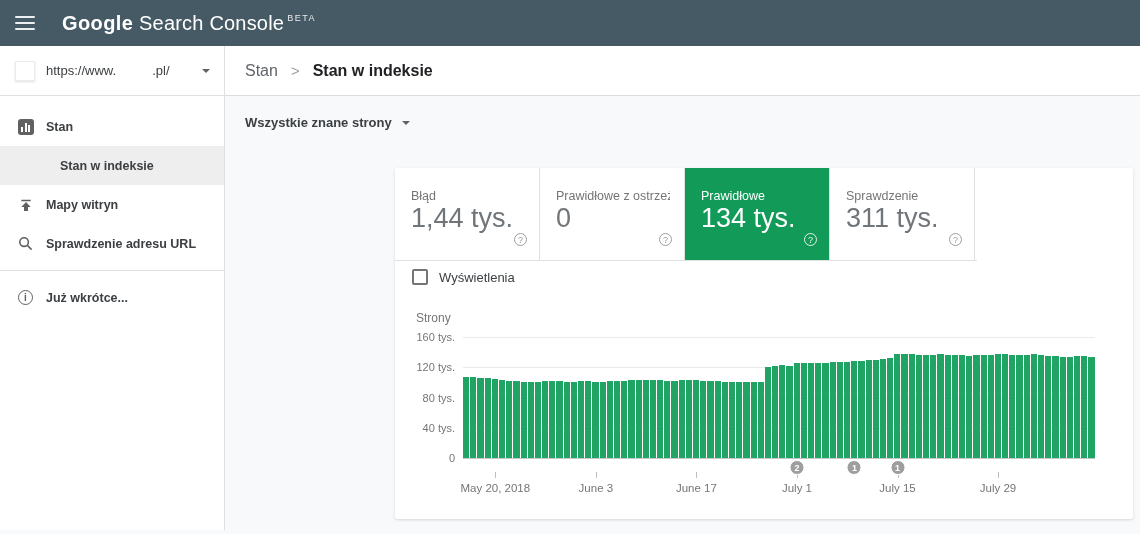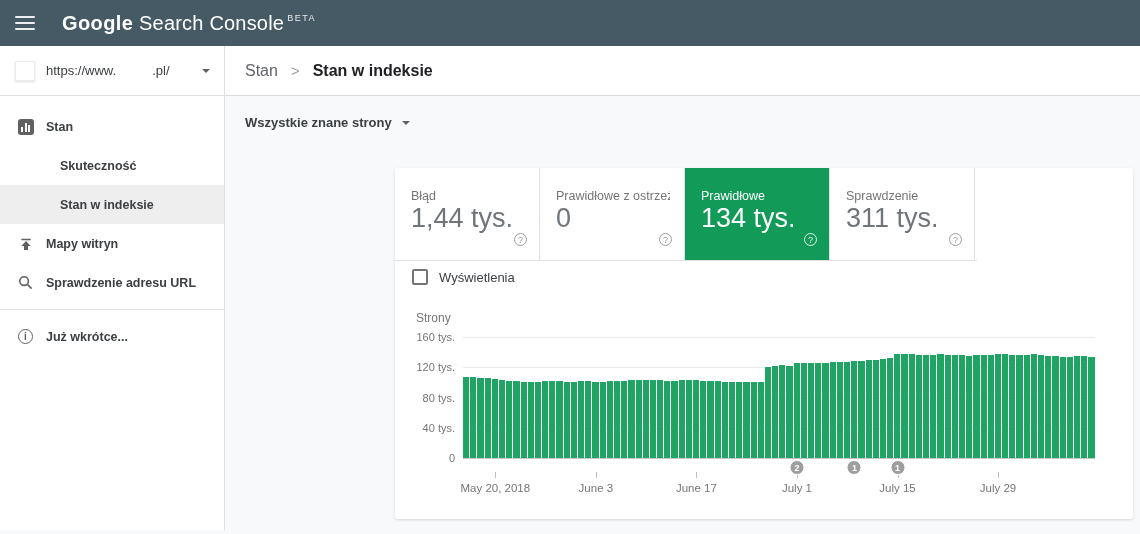--- a/index.html
+++ b/index.html
@@ -99,23 +99,20 @@
     <nav class="nav">
       <div class="nav-item">
         <span class="ico">
             <span class="bars-ico">
               <i></i>
               <i></i>
               <i></i>
             </span>
           </span>
         <span>Stan</span>
-      </div>
-      <div class="nav-item sub">
-        <span>Skuteczność</span>
       </div>
       <div class="nav-item sub selected" style="background: rgb(238, 238, 238);">
         <span>Stan w indeksie</span>
       </div>
       <div class="nav-item">
         <span class="ico">
           <svg width="16" height="16" viewBox="0 0 24 24">
               <path fill="#616161" d="M5 4v2.5h14V4H5zm0 11h4v6h6v-6h4l-7-7.5L5 15z"></path>
             </svg>
         </span>

